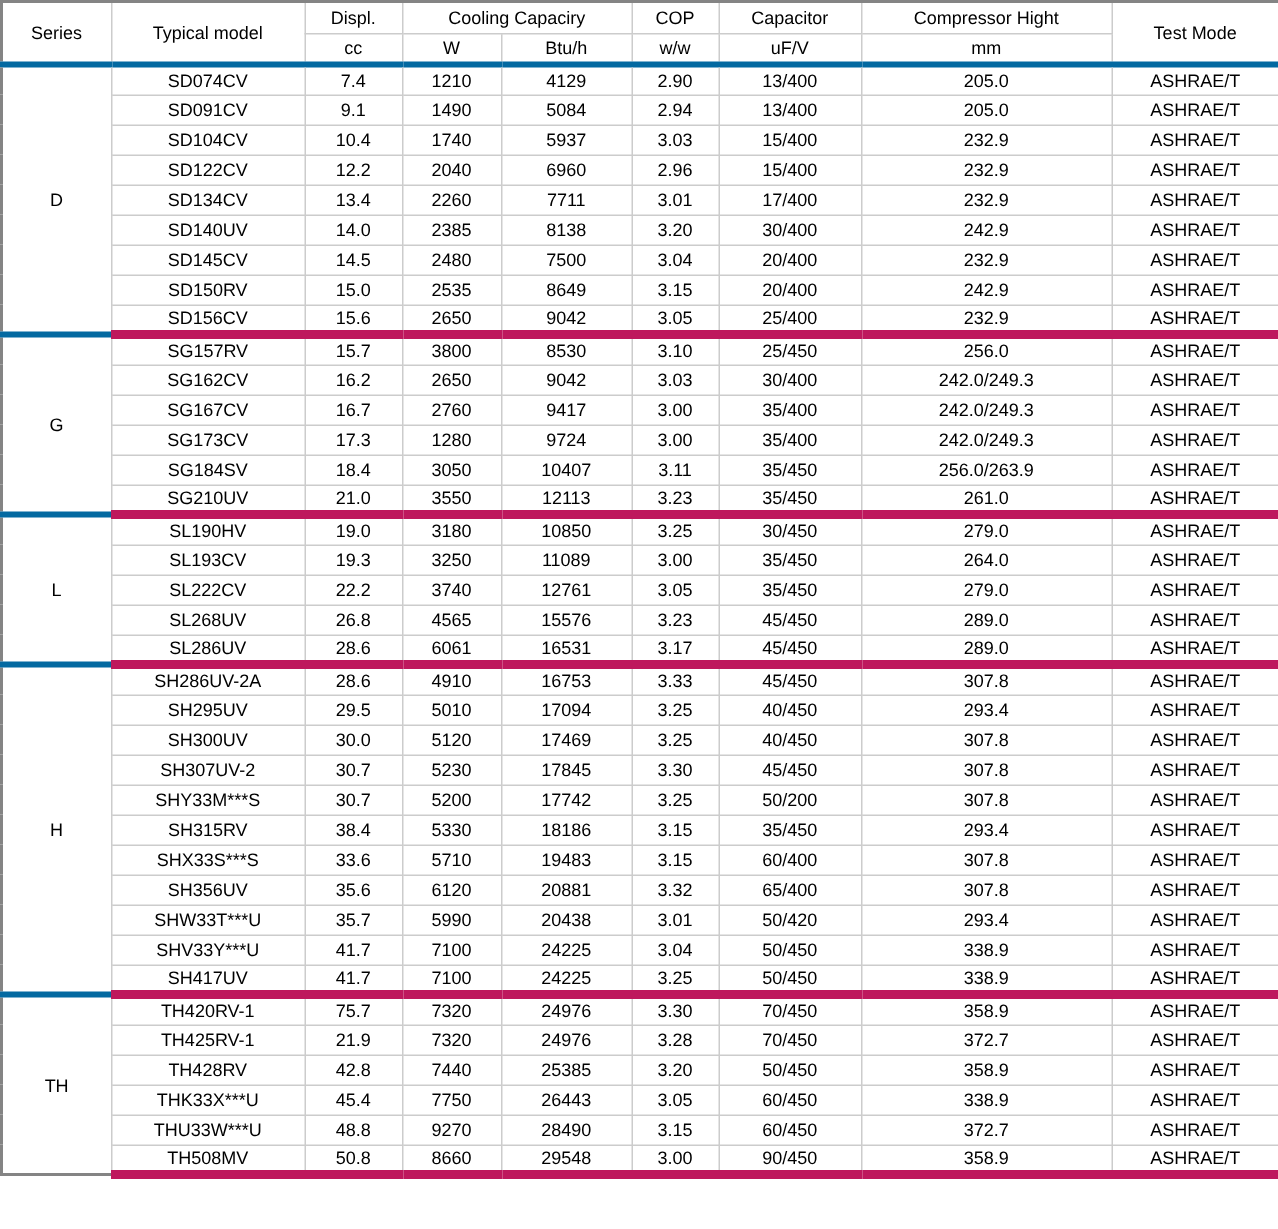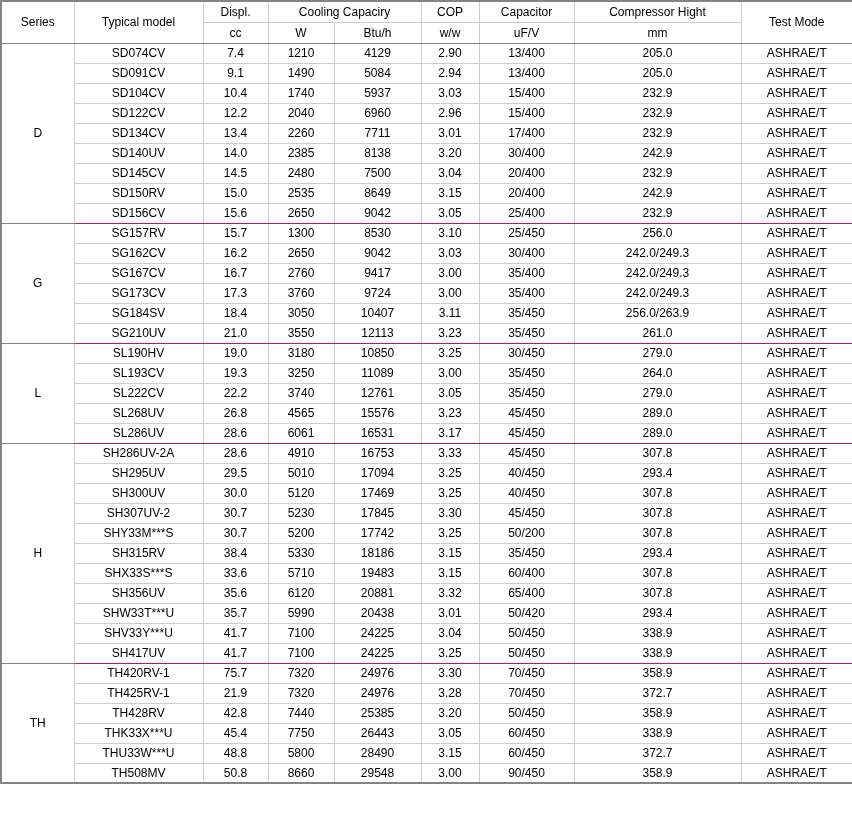--- a/index.html
+++ b/index.html
@@ -22,22 +22,22 @@
     font-weight: normal;
     padding: 0 2px;
     overflow: hidden;
     white-space: nowrap;
   }
   thead th { height: 21px; }
   tbody td { height: 20px; }
   
   .hdr-bottom { border-bottom: 1px solid #848484; }
   
-  tr.group-first > td { border-top: 1px solid #0369a1; }
-  tr.group-last  > td { border-bottom: 1px solid #be185d; }
+  tr.group-first > td { border-top: 4px solid #0369a1; }
+  tr.group-last  > td { border-bottom: 6px solid #be185d; }
   td.series-cell { border-bottom: 1px solid #848484; }
 </style>
 </head>
 <body>
 
 <table data-name="spec-table">
   <colgroup>
     <col style="width:73px">
     <col style="width:129px">
     <col style="width:65px">
@@ -157,21 +157,21 @@
         <td data-name="btuh-cell">9042</td>
         <td data-name="cop-cell">3.05</td>
         <td data-name="capacitor-cell">25/400</td>
         <td data-name="height-cell">232.9</td>
         <td data-name="test-mode-cell">ASHRAE/T</td>
       </tr>
       <tr data-name="table-row" class="group-first">
         <td rowspan="6" class="series-cell" data-name="series-cell">G</td>
         <td data-name="model-cell">SG157RV</td>
         <td data-name="displ-cell">15.7</td>
-        <td data-name="watts-cell">1300</td>
+        <td data-name="watts-cell">3800</td>
         <td data-name="btuh-cell">8530</td>
         <td data-name="cop-cell">3.10</td>
         <td data-name="capacitor-cell">25/450</td>
         <td data-name="height-cell">256.0</td>
         <td data-name="test-mode-cell">ASHRAE/T</td>
       </tr>
       <tr data-name="table-row">
         <td data-name="model-cell">SG162CV</td>
         <td data-name="displ-cell">16.2</td>
         <td data-name="watts-cell">2650</td>
@@ -187,21 +187,21 @@
         <td data-name="watts-cell">2760</td>
         <td data-name="btuh-cell">9417</td>
         <td data-name="cop-cell">3.00</td>
         <td data-name="capacitor-cell">35/400</td>
         <td data-name="height-cell">242.0/249.3</td>
         <td data-name="test-mode-cell">ASHRAE/T</td>
       </tr>
       <tr data-name="table-row">
         <td data-name="model-cell">SG173CV</td>
         <td data-name="displ-cell">17.3</td>
-        <td data-name="watts-cell">3760</td>
+        <td data-name="watts-cell">1280</td>
         <td data-name="btuh-cell">9724</td>
         <td data-name="cop-cell">3.00</td>
         <td data-name="capacitor-cell">35/400</td>
         <td data-name="height-cell">242.0/249.3</td>
         <td data-name="test-mode-cell">ASHRAE/T</td>
       </tr>
       <tr data-name="table-row">
         <td data-name="model-cell">SG184SV</td>
         <td data-name="displ-cell">18.4</td>
         <td data-name="watts-cell">3050</td>
@@ -420,21 +420,21 @@
         <td data-name="watts-cell">7750</td>
         <td data-name="btuh-cell">26443</td>
         <td data-name="cop-cell">3.05</td>
         <td data-name="capacitor-cell">60/450</td>
         <td data-name="height-cell">338.9</td>
         <td data-name="test-mode-cell">ASHRAE/T</td>
       </tr>
       <tr data-name="table-row">
         <td data-name="model-cell">THU33W***U</td>
         <td data-name="displ-cell">48.8</td>
-        <td data-name="watts-cell">5800</td>
+        <td data-name="watts-cell">9270</td>
         <td data-name="btuh-cell">28490</td>
         <td data-name="cop-cell">3.15</td>
         <td data-name="capacitor-cell">60/450</td>
         <td data-name="height-cell">372.7</td>
         <td data-name="test-mode-cell">ASHRAE/T</td>
       </tr>
       <tr data-name="table-row" class="group-last">
         <td data-name="model-cell">TH508MV</td>
         <td data-name="displ-cell">50.8</td>
         <td data-name="watts-cell">8660</td>

